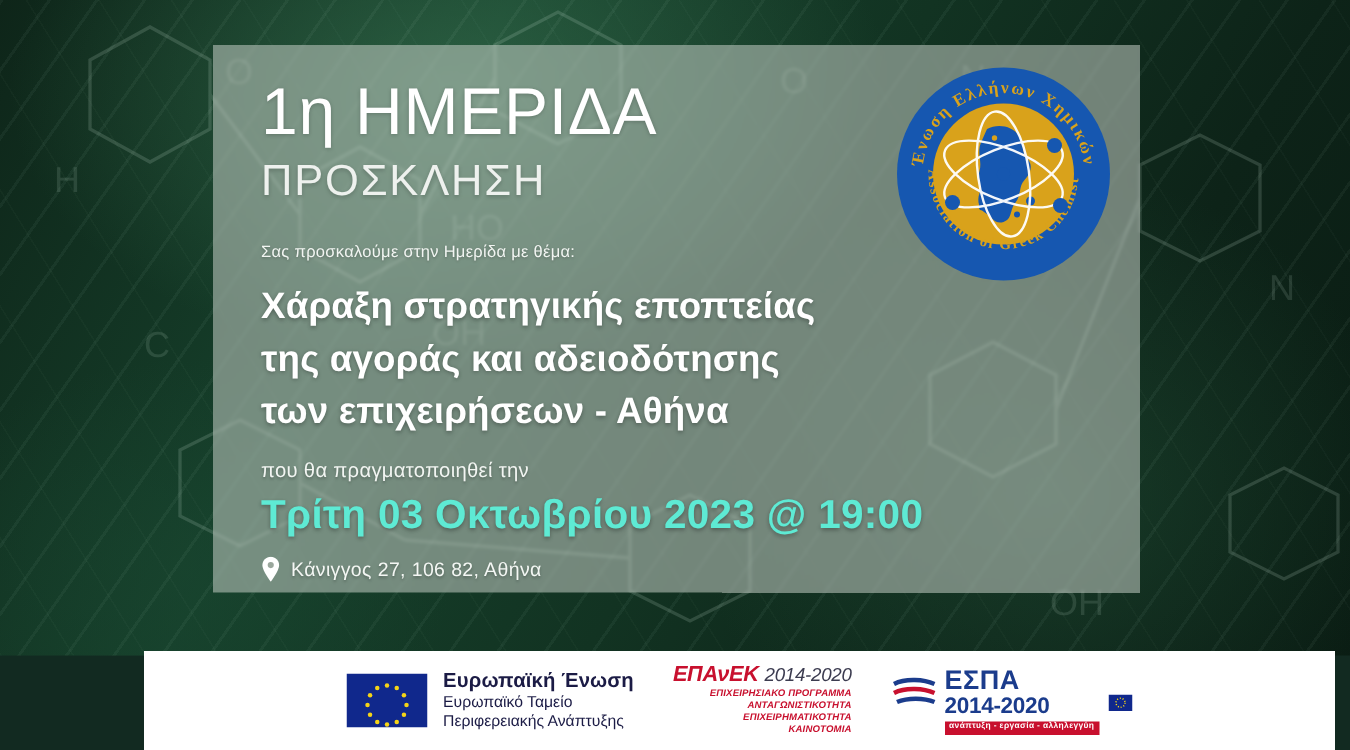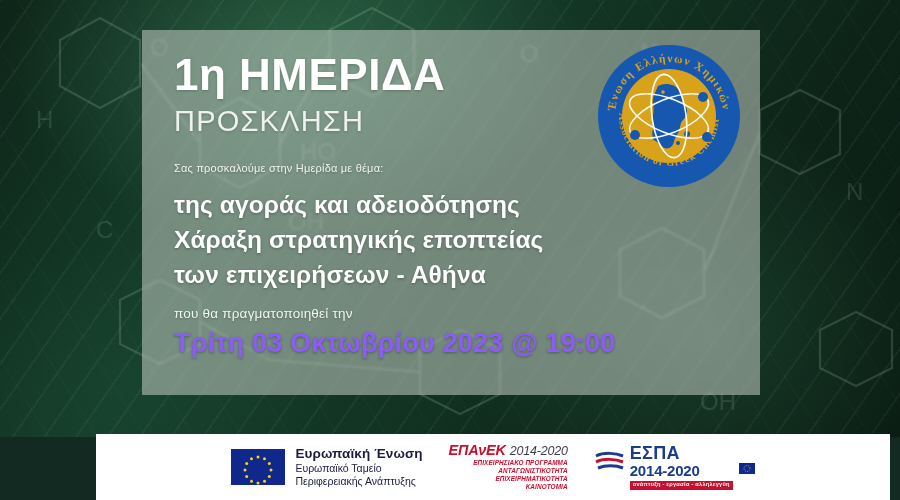--- a/index.html
+++ b/index.html
@@ -64,21 +64,21 @@
 
   .panel-inner {
     position: absolute;
     left: 32px; top: 22px;
     width: 430px;
   }
 
   
   .headline {
     font-size: 44px;
-    font-weight: 700;
+    font-weight: 400;
     letter-spacing: .5px;
     color: #ffffff;
     line-height: 1.05;
     margin: 0;
     text-shadow: 0 1px 3px rgba(0,0,0,.22);
   }
   .subhead {
     font-size: 29px;
     font-weight: 300;
     letter-spacing: 1.2px;
@@ -110,21 +110,21 @@
     font-weight: 400;
     color: #f2f5f2;
     margin: 14px 0 0 0;
     letter-spacing: .2px;
     text-shadow: 0 1px 2px rgba(0,0,0,.25);
   }
   .datetime {
     margin: 7px 0 0 0;
     font-size: 27px;
     font-weight: 700;
-    color: #8b5cf6;
+    color: #5eead4;
     letter-spacing: .2px;
     white-space: nowrap;
     text-shadow: 0 1px 3px rgba(0,0,0,.32);
   }
   .venue {
     display: flex;
     align-items: center;
     gap: 7px;
     margin: 12px 0 0 0;
     font-size: 13px;
@@ -221,28 +221,35 @@
   </svg>
 
   <div class="panel">
     <div class="panel-inner">
 
       <h1 class="headline">1η ΗΜΕΡΙΔΑ</h1>
       <h2 class="subhead">ΠΡΟΣΚΛΗΣΗ</h2>
       <p class="lead">Σας προσκαλούμε στην Ημερίδα με θέμα:</p>
 
       <div class="topic">
+        <span class="topic-line">Χάραξη στρατηγικής εποπτείας</span>
         <span class="topic-line">της αγοράς και αδειοδότησης</span>
-        <span class="topic-line">Χάραξη στρατηγικής εποπτείας</span>
         <span class="topic-line">των επιχειρήσεων - Αθήνα</span>
       </div>
 
       <p class="when-label">που θα πραγματοποιηθεί την</p>
       <p class="datetime">Τρίτη 03 Οκτωβρίου 2023 @ 19:00</p>
 
+      <div class="venue">
+        <svg class="pin-icon" viewBox="0 0 14 18">
+          <path d="M7 0C3.7 0 1 2.7 1 6c0 4.3 6 12 6 12s6-7.7 6-12c0-3.3-2.7-6-6-6z" fill="#ffffff"></path>
+          <circle cx="7" cy="6" r="2.2" fill="#9aa79c"></circle>
+        </svg>
+        <span>Κάνιγγος 27, 106 82, Αθήνα</span>
+      </div>
 
     </div>
   </div>
 
   <svg class="logo-badge" viewBox="0 0 148 148">
     <defs>
       <path id="arcTop" d="M 20,74 A 54,54 0 0 1 128,74"></path>
       <path id="arcBottom" d="M 24,74 A 50,50 0 0 0 124,74"></path>
     </defs>
     <circle cx="74" cy="74" r="71" fill="#1657b0"></circle>

